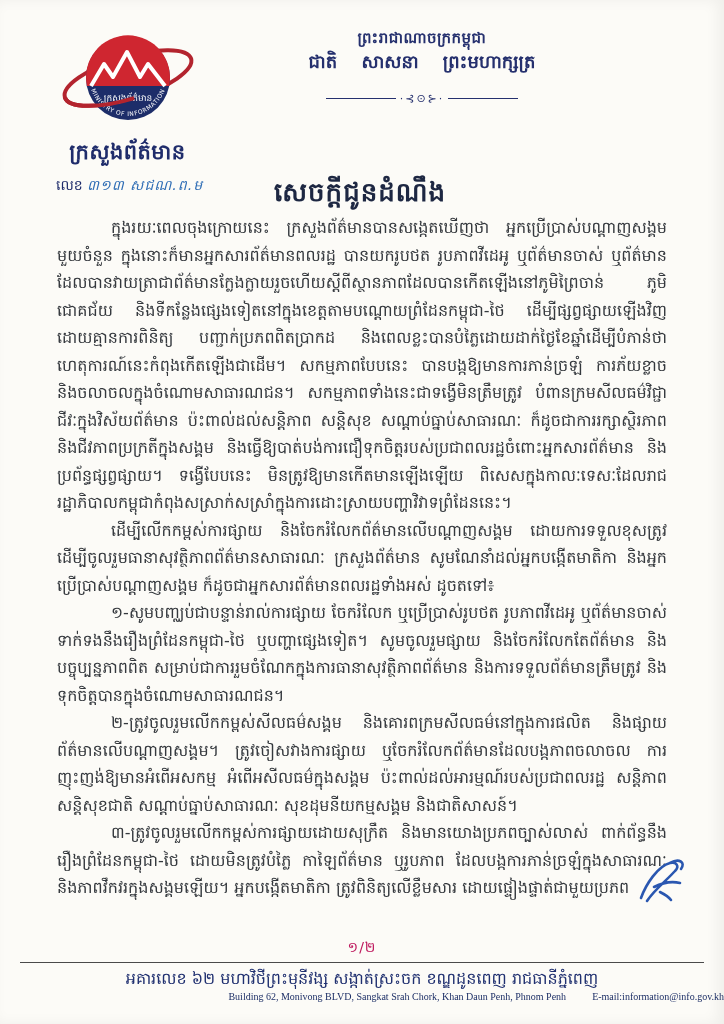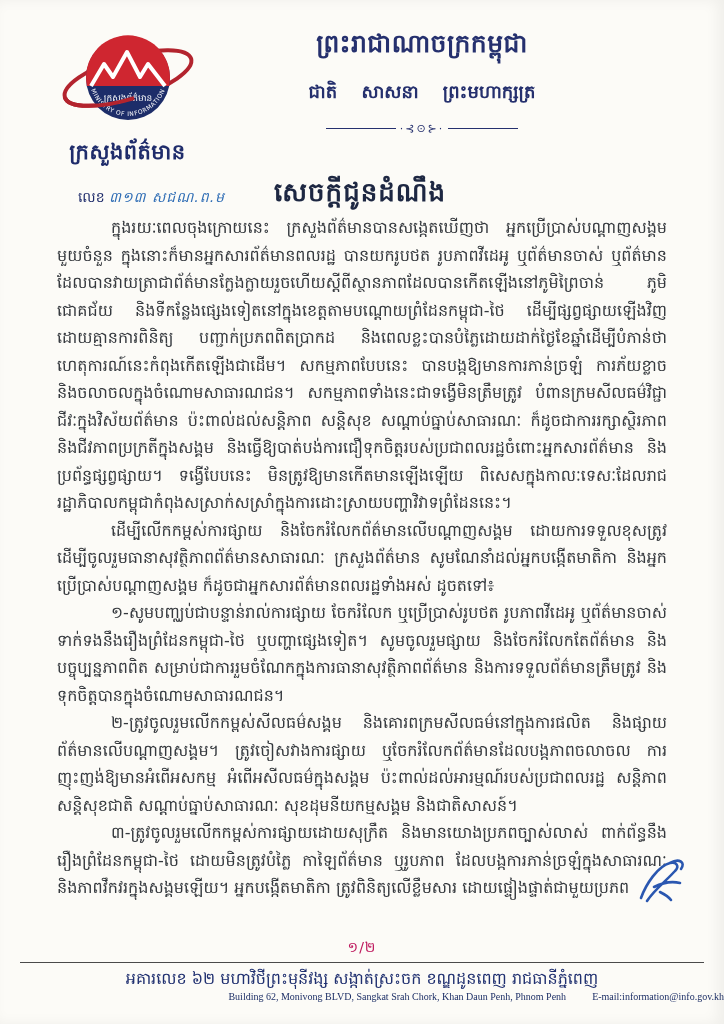--- a/index.html
+++ b/index.html
@@ -20,33 +20,33 @@
   .logo-block{
     position:absolute;left:30px;top:26px;width:195px;
     text-align:center;
   }
   .seal-svg{display:block;margin:0 auto;}
   .ministry-name{
     font-size:21px;font-weight:bold;color:#1f2c6b;
     margin-top:2px;letter-spacing:.5px;
   }
   .doc-number{
-    margin-top:19px;font-size:14px;color:#1f2c6b;text-align:right;
+    margin-top:7px;font-size:14px;color:#1f2c6b;text-align:center;
     padding-left:4px;white-space:nowrap;
   }
   .doc-number .handwritten{
     color:#2f6db5;font-style:italic;letter-spacing:1px;
   }
 
   .kingdom-block{
     position:absolute;left:120px;right:0;top:28px;
     text-align:center;color:#25306e;
   }
-  .kingdom-title{font-size:25px;font-weight:bold;letter-spacing:.5px;text-align:center;}
-  .motto{font-size:18px;font-weight:bold;margin-top:16px;word-spacing:18px;}
+  .kingdom-title{font-size:15px;font-weight:bold;letter-spacing:.5px;text-align:center;}
+  .motto{font-size:18px;font-weight:bold;margin-top:0;word-spacing:18px;}
   .divider{
     margin-top:16px;display:flex;align-items:center;justify-content:center;gap:4px;
     color:#25306e;
   }
   .divider .line{display:inline-block;width:70px;height:0;border-top:1.4px solid #25306e;}
   .divider .orn{font-size:11px;letter-spacing:2px;line-height:1;}
 
   
   .doc-title{
     position:absolute;top:172px;left:0;right:4px;margin:4px;

